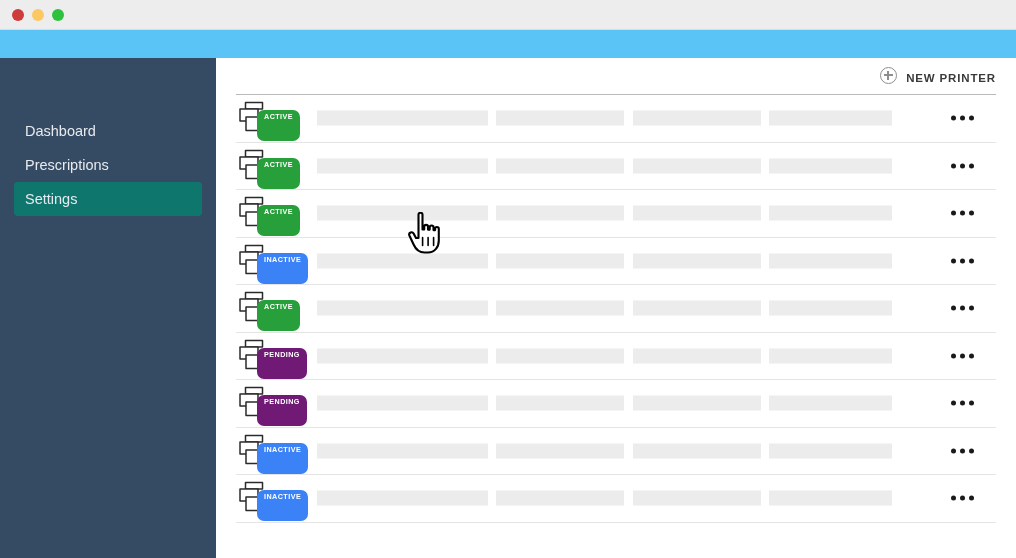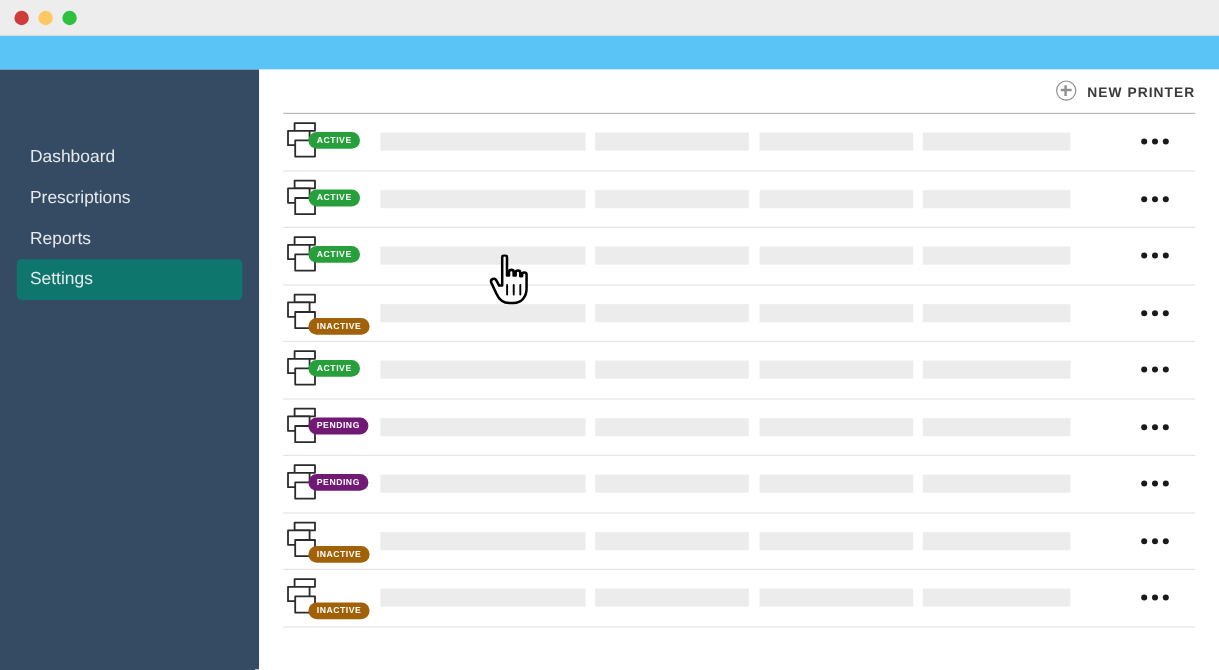--- a/index.html
+++ b/index.html
@@ -156,33 +156,33 @@
     transform: translateY(-50%);
     width: 100px; height: 34px;
   }
   .printer-glyph {
     position: absolute;
     left: 2px; top: 0;
   }
   .status-badge {
     position: absolute;
     left: 21px; top: 9px;
-    height: 14px;
+    height: 31px;
     border-radius: 7px;
     color: #ffffff;
     font-size: 7.2px;
     font-weight: bold;
     letter-spacing: 0.45px;
     line-height: 14px;
     padding: 0 7px;
     white-space: nowrap;
     box-sizing: border-box;
   }
   .status-badge.active   { background: #27a03b; }
-  .status-badge.inactive { background: #a16207; margin-top: 12px; }
+  .status-badge.inactive { background: #3b82f6; }
   .status-badge.pending  { background: #701a75; }
 
   .bar {
     position: absolute;
     top: 50%;
     transform: translateY(-50%);
     height: 15px;
     background: #ececec;
   }
 
@@ -222,21 +222,20 @@
       <span class="light max"></span>
     </div>
   </div>
 
   <div id="topbar"></div>
 
   <nav id="sidebar">
     <div id="nav-list">
         <div class="nav-item">Dashboard</div>
         <div class="nav-item">Prescriptions</div>
-        <div class="nav-item">Reports</div>
         <div class="nav-item active">Settings</div>
       </div>
   </nav>
 
   <main id="main">
 
     <div id="content-header">
       <div id="new-printer-btn">
         <span class="plus-circle"></span>
         <span id="new-printer-label">NEW PRINTER</span>

